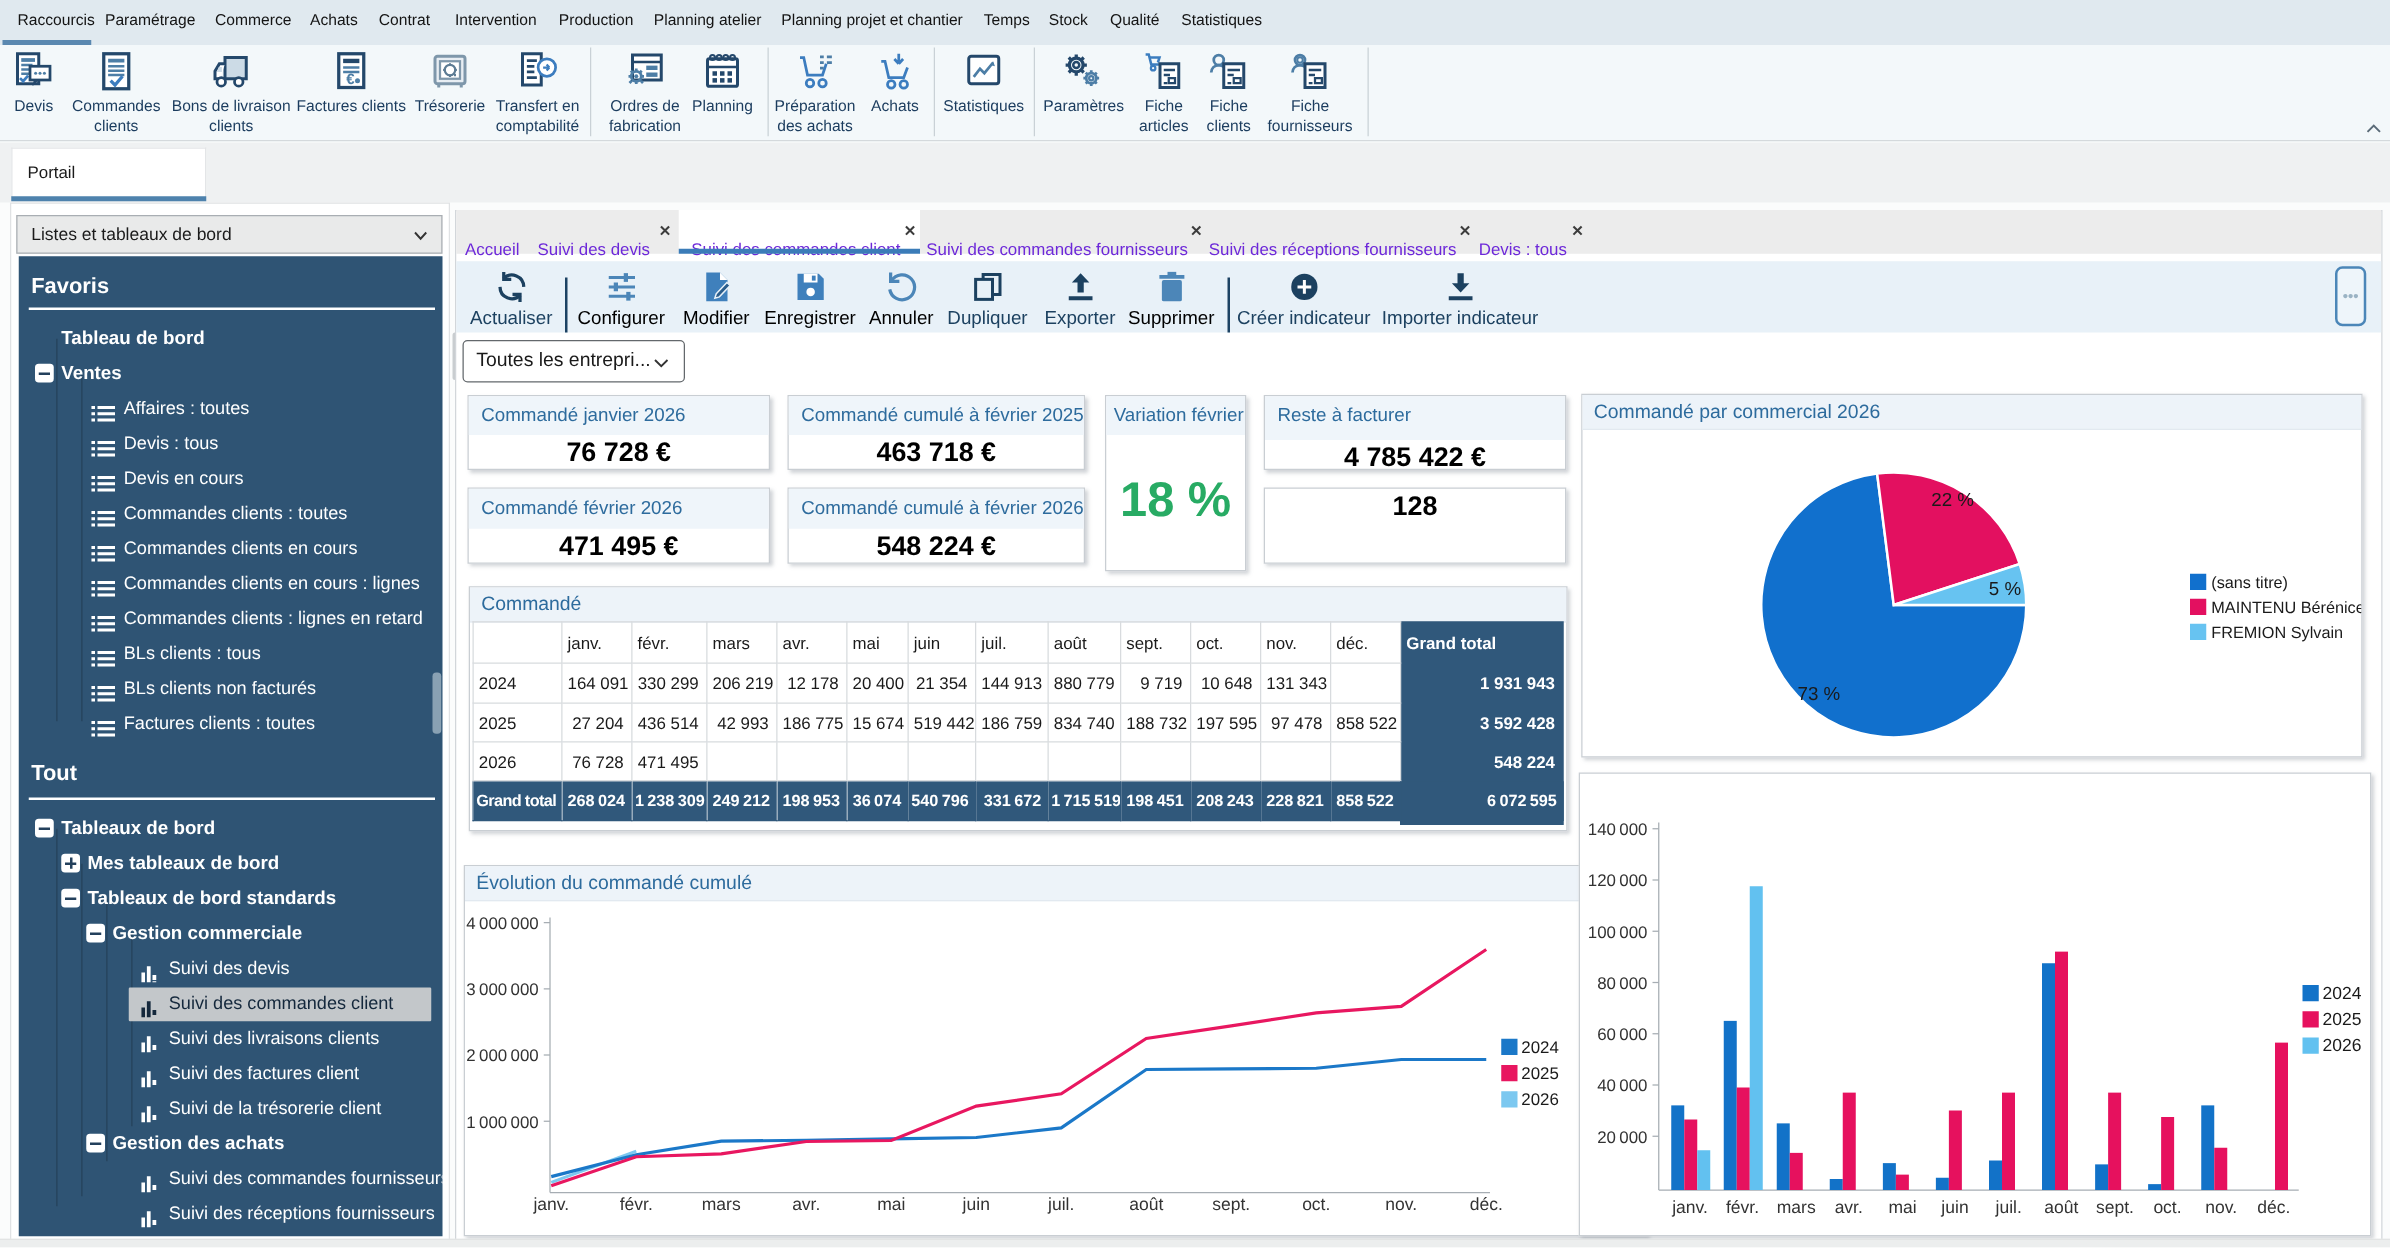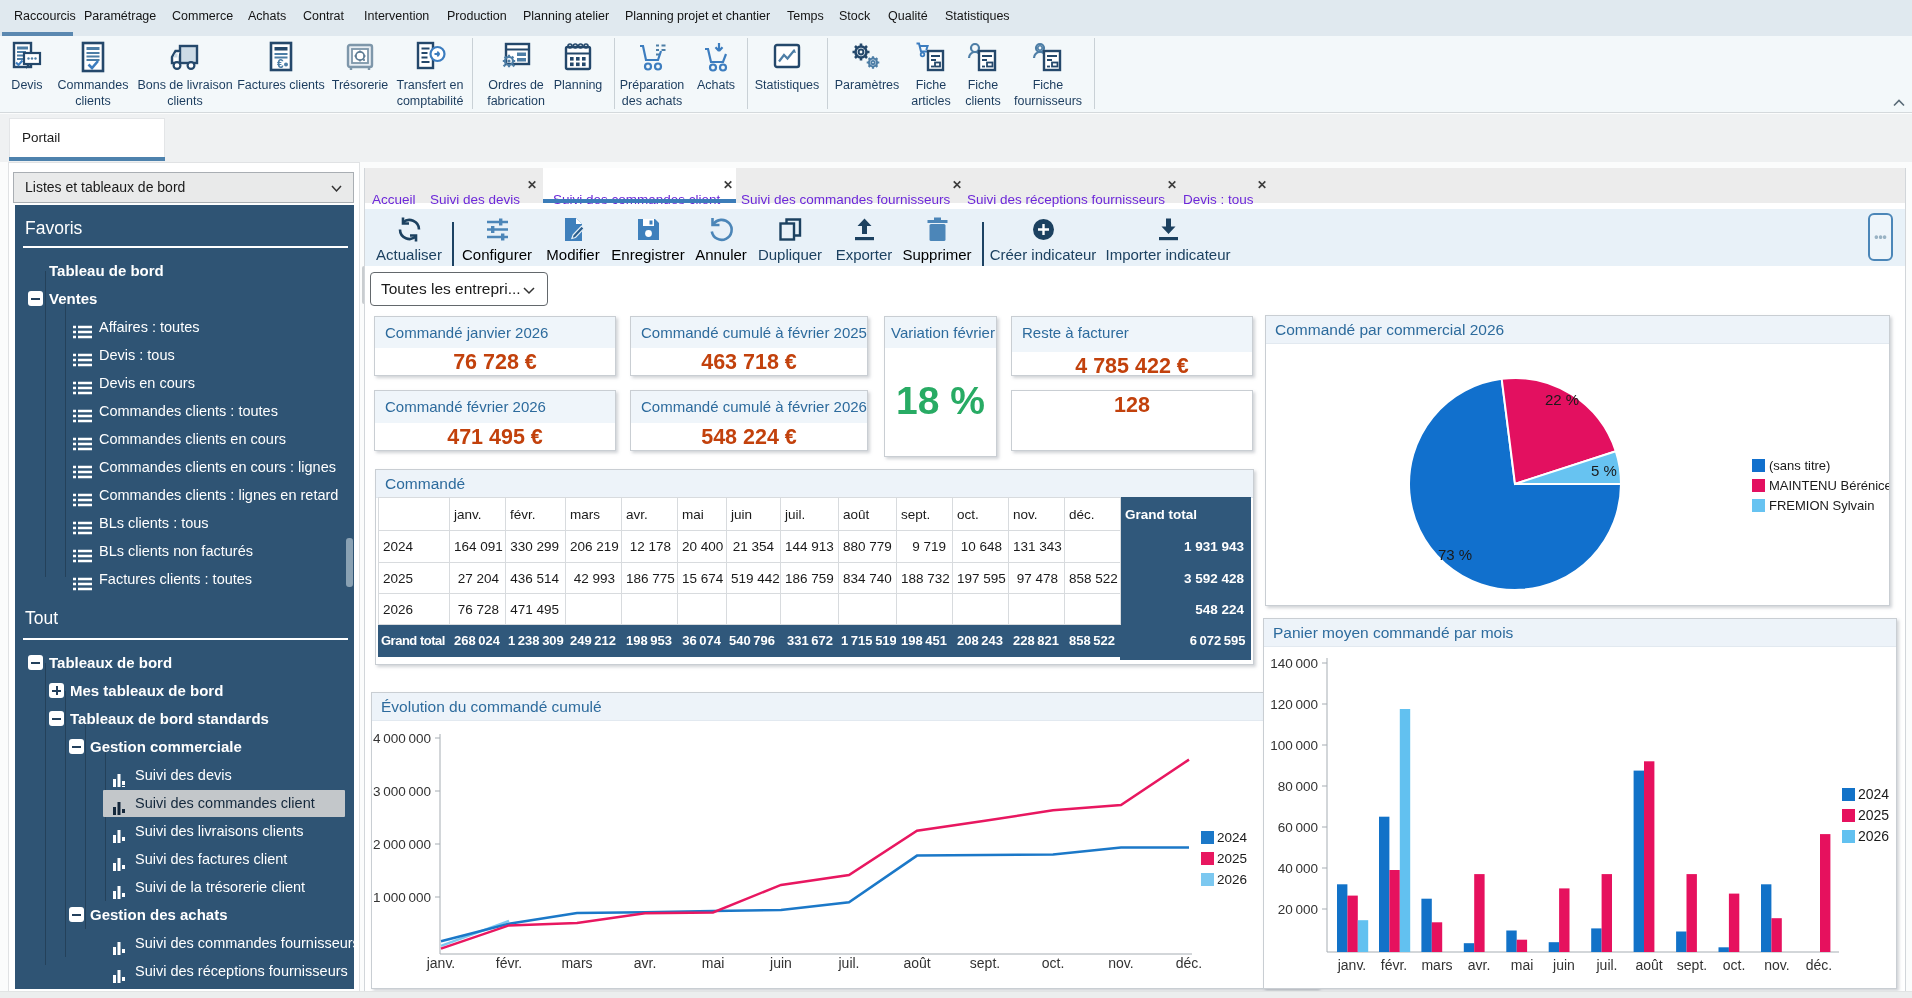--- a/index.html
+++ b/index.html
@@ -16,21 +16,21 @@
 #ribchev{position:absolute;right:6px;bottom:3px;width:14px;height:12px}
 
 #portailrow{left:0;top:114px;width:1912px;height:48px;background:#eff1f2}
 #ptab{position:absolute;left:9px;top:4px;width:156px;height:40px;background:#fff;border:1px solid #e3e5e7;border-bottom:none;font-size:13.5px;color:#1a1a1a;line-height:38px;padding-left:12px}
 #ptabu{position:absolute;left:9px;top:43px;width:156px;height:4px;background:#4e82ad}
 
 #sbwrap{left:8px;top:162px;width:352px;height:831px;background:#fff;border:1px solid #e0e2e4}
 #sbdd{left:13px;top:172px;width:341px;height:31px;background:#e9eaea;border:1px solid #a9aeb3;font-size:14px;color:#1a1a1a;line-height:29px;padding-left:11px}
 #sbdd svg{position:absolute;right:10px;top:9px}
 #sbpanel{left:15px;top:205px;width:339px;height:784px;background:#2f5474;overflow:hidden;color:#fff}
-#sbpanel .hdr{position:absolute;left:10px;font-size:17.5px;font-weight:normal;color:#fff}
+#sbpanel .hdr{position:absolute;left:10px;font-size:17.5px;font-weight:bold;color:#fff}
 #sbpanel .hline{position:absolute;left:8px;width:325px;height:2px;background:#fff}
 .trow{position:absolute;height:28px;line-height:28px;font-size:14.5px;color:#fff;white-space:nowrap}
 .trow.b{font-weight:bold;font-size:15px}
 .pm{position:absolute;width:15px;height:15px;background:#fff;border-radius:3px;top:6px}
 .pm:before{content:"";position:absolute;left:3px;top:6.5px;width:9px;height:2.5px;background:#23405c}
 .pm.plus:after{content:"";position:absolute;left:6.5px;top:3px;width:2.5px;height:9px;background:#23405c}
 .licon{position:absolute;top:7px}
 .sel{position:absolute;left:88px;width:242px;height:27px;background:#c3c7ca;color:#14283c;border-radius:1px}
 .vline{position:absolute;width:1px;background:rgba(0,0,0,.22)}
 
@@ -46,21 +46,21 @@
 .tbtn .lb{display:block;margin-top:1px}
 .tdark{color:#1c4160}
 .tblue{color:#000000}
 .tsep{position:absolute;top:13px;width:2px;height:44px;background:#1c4263}
 #dots{position:absolute;right:12px;top:4px;width:25px;height:48px;border:2px solid #4b86b8;border-radius:6px;background:#eef5fa;color:#9ab3c4;font-size:12px;font-weight:bold;display:flex;align-items:center;justify-content:center}
 #filterdd{left:370px;top:272px;width:178px;height:34px;background:#fff;border:1px solid #63686c;border-radius:4px;font-size:15.5px;color:#1a1a1a;line-height:32px;padding-left:10px}
 #filterdd svg{position:absolute;right:12px;top:13px}
 
 .card{position:absolute;background:#fff;border:1px solid #c9ced3;box-shadow:2px 2px 3px rgba(120,130,140,.35)}
 .chead{background:#eff5fa;font-size:15px;color:#2d6b9d;padding-left:10px;white-space:nowrap;overflow:hidden}
-.cval{text-align:center;font-size:21.5px;font-weight:bold;color:#c2410c}
+.cval{text-align:center;font-size:21.5px;font-weight:bold;color:#000000}
 .panel{position:absolute;background:#fff;border:1px solid #c9ced3;box-shadow:2px 2px 3px rgba(120,130,140,.35)}
 .phead{background:#edf3f9;font-size:15.5px;color:#2d6b9d;padding-left:9px;height:28px;line-height:28px;border-bottom:1px solid #e2e9f0}
 
 #ctable{position:absolute;left:378px;top:497px;border-collapse:collapse;table-layout:fixed;width:872px;font-size:13.5px;color:#1a1a1a}
 #ctable td{border:1px solid #d8dbde;padding:0 6px 0 4px;white-space:nowrap;overflow:hidden}
 #ctable td.num{text-align:right}
 #ctable tr{height:32px}
 #ctable td.gt{border:none;color:#fff;font-weight:bold;text-align:right;background:transparent}
 #ctable tr.gtr td{background:#30587b;color:#fff;font-weight:bold;border-color:#30587b;font-size:13px;padding:0 5px 0 2px}
 #gtcolbg{position:absolute;left:1120px;top:497px;width:131px;height:163px;background:#30587b}
@@ -609,21 +609,20 @@
         <text x="503" y="125">(sans titre)</text>
         <rect x="486" y="134" width="13" height="13" fill="#e31060"></rect>
         <text x="503" y="145">MAINTENU Bérénice</text>
         <rect x="486" y="154" width="13" height="13" fill="#67c3f1"></rect>
         <text x="503" y="165">FREMION Sylvain</text>
       </g>
 </svg>
   </div>
 
 <div class="panel" style="left:1263px;top:618px;width:634px;height:371px">
-    <div class="phead">Panier moyen commandé par mois</div>
 <svg width="632" height="340" viewBox="0 0 632 340" style="position:absolute;left:0;top:29px" font-family="Liberation Sans,sans-serif">
 <line x1="63" y1="10" x2="63" y2="304" stroke="#a6adb3" stroke-width="1"></line>
 <line x1="63" y1="304" x2="575" y2="304" stroke="#a6adb3" stroke-width="1"></line>
 <g stroke="#a6adb3">
         <line x1="58" y1="15" x2="63" y2="15"></line>
         <line x1="58" y1="56" x2="63" y2="56"></line>
         <line x1="58" y1="97" x2="63" y2="97"></line>
         <line x1="58" y1="138" x2="63" y2="138"></line>
         <line x1="58" y1="179" x2="63" y2="179"></line>
         <line x1="58" y1="220" x2="63" y2="220"></line>

